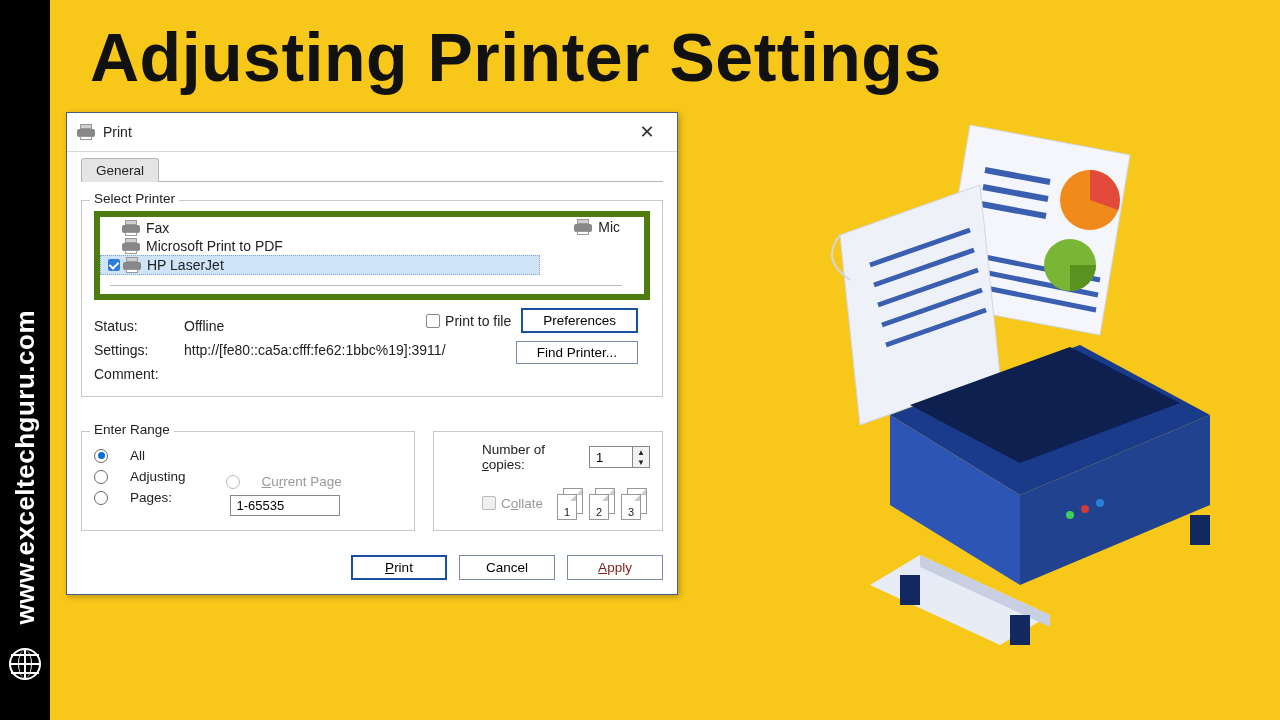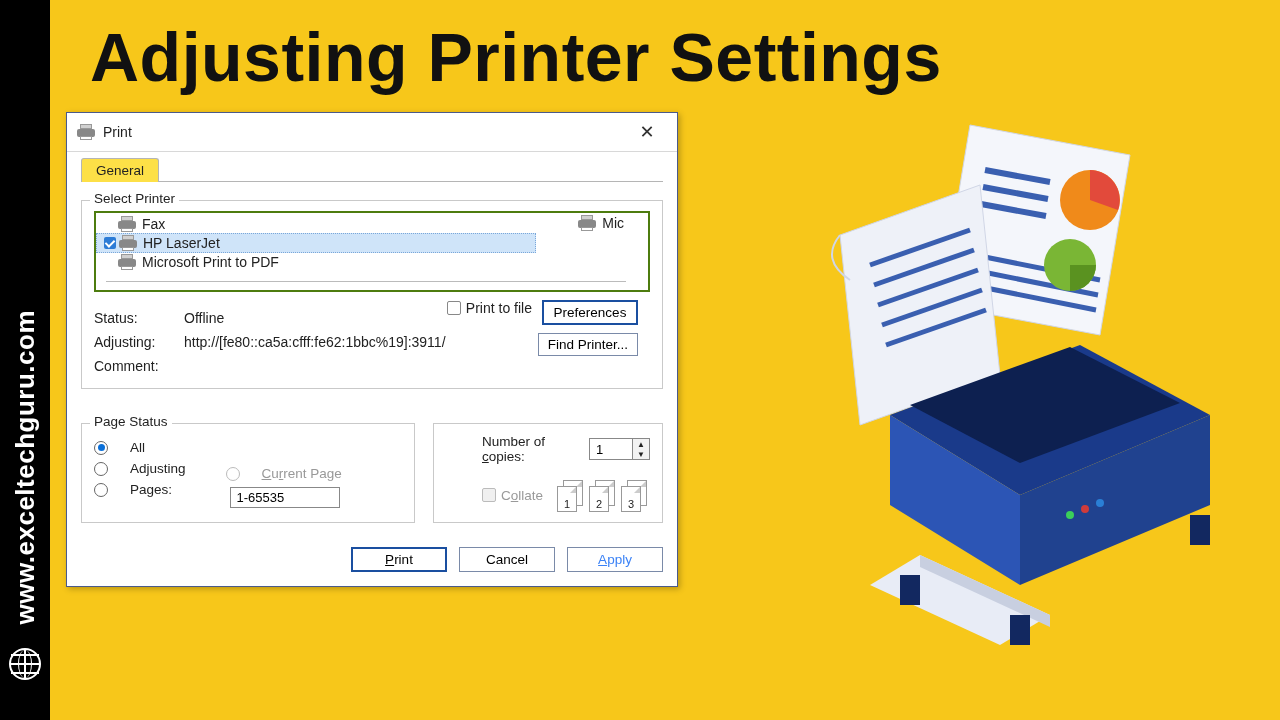--- a/index.html
+++ b/index.html
@@ -109,41 +109,41 @@
 .dialog-body { padding: 0 14px 12px 14px; }
 .tabstrip {
   display: flex;
   border-bottom: 1px solid #b5b5b5;
   margin-top: 6px;
 }
 .tab {
   padding: 4px 14px;
   border: 1px solid #b5b5b5;
   border-bottom: none;
-  background: #fde047;
+  background: #e5e5e5;
   margin-bottom: -1px;
   font-size: 13.5px;
   cursor: pointer;
   border-radius: 3px 3px 0 0;
 }
 .groupbox {
   border: 1px solid #c9c9c9;
   margin-top: 18px;
   padding: 10px 12px 12px 12px;
   position: relative;
 }
 .groupbox-legend {
   position: absolute;
   top: -10px; left: 8px;
   background: #fff;
   padding: 0 4px;
   font-size: 13.5px;
 }
 .printer-list {
-  border: 2px solid #4d7c0f;
+  border: 6px solid #4d7c0f;
   background: #fff;
   padding: 2px 12px 8px 0;
 }
 .printer-row {
   display: flex;
   align-items: center;
   gap: 6px;
   padding: 1px 8px;
   font-size: 14px;
   position: relative;
@@ -181,43 +181,43 @@
   margin: 10px 10px 0 10px;
 }
 .info-row { display: flex; margin-top: 8px; font-size: 14px; align-items: center; }
 .info-label { width: 90px; }
 .info-value { flex: 1; }
 .info-right {
   position: absolute;
   right: 12px; top: 8px;
   display: flex; flex-direction: column; gap: 8px; align-items: flex-end;
 }
-.info-right-row1 { display: flex; gap: 10px; align-items: flex-start; }
+.info-right-row1 { display: flex; gap: 10px; align-items: center; }
 .checkbox {
   display: inline-flex; align-items: center; gap: 5px; cursor: pointer;
 }
 .checkbox-box {
   width: 14px; height: 14px;
   border: 1px solid #888; border-radius: 2px;
   background: #fff;
 }
 .checkbox-box.disabled { background: #f0f0f0; border-color: #bbb; }
 .win-button {
   border: 1px solid #7a8aa8;
   background: #fff;
-  padding: 3px 9px;
+  padding: 3px 20px;
   font-size: 13.5px;
   min-width: 96px;
   cursor: pointer;
   text-align: center;
 }
 .win-button.default {
   border: 2px solid #1a4fa0;
 }
-.win-button.disabled { color: #3b82f6; cursor: default; }
+.win-button.disabled { color: #7f1d1d; cursor: default; }
 .info-area { position: relative; padding: 10px 0 2px 0; }
 .lower-row { display: flex; gap: 18px; margin-top: 16px; }
 .page-range-group { flex: 1; }
 .copies-group { width: 230px; padding-left: 48px; }
 .radio-row { display: flex; align-items: center; gap: 22px; margin-top: 6px; cursor: pointer; font-size: 13.5px; }
 .radio {
   width: 14px; height: 14px; border: 1px solid #666; border-radius: 50%; background: #fff;
   display: inline-flex; align-items: center; justify-content: center;
 }
 .radio.checked::after {
@@ -321,47 +321,47 @@
           <span>Fax</span>
         </div>
         <div class="mic-item">
           <span class="printer-icon">
             <span class="ptop"></span>
               <span class="pbody"></span>
               <span class="ptray"></span>
           </span>
           <span>Mic</span>
         </div>
+        <div class="printer-row">
+          <span class="printer-icon" style="margin-left:14px;">
+            <span class="ptop"></span>
+              <span class="pbody"></span>
+              <span class="ptray"></span>
+          </span>
+          <span>Microsoft Print to PDF</span>
+        </div>
         <div class="printer-row selected" style="width:440px;">
           <span class="check-overlay"></span>
           <span class="printer-icon" style="margin-left:14px;">
             <span class="ptop"></span>
               <span class="pbody"></span>
               <span class="ptray"></span>
           </span>
           <span>HP LaserJet</span>
         </div>
-        <div class="printer-row">
-          <span class="printer-icon" style="margin-left:14px;">
-            <span class="ptop"></span>
-              <span class="pbody"></span>
-              <span class="ptray"></span>
-          </span>
-          <span>Microsoft Print to PDF</span>
-        </div>
         <hr class="list-hr">
       </div>
 
       <div class="info-area">
         <div class="info-row">
           <span class="info-label">Status:</span>
           <span class="info-value">Offline</span>
         </div>
         <div class="info-row">
-          <span class="info-label">Adjusting:</span>
+          <span class="info-label">Settings:</span>
           <span class="info-value">http://[fe80::ca5a:cfff:fe62:1bbc%19]:3911/</span>
         </div>
         <div class="info-row">
           <span class="info-label">Comment:</span>
           <span class="info-value"></span>
         </div>
         <div class="info-right">
           <div class="info-right-row1">
             <label class="checkbox">
               <span class="checkbox-box"></span>
@@ -369,21 +369,21 @@
             </label>
             <button class="win-button default">Preferences</button>
           </div>
           <button class="win-button">Find Printer...</button>
         </div>
       </div>
     </div>
 
     <div class="lower-row">
       <div class="groupbox page-range-group">
-        <span class="groupbox-legend">Page Status</span>
+        <span class="groupbox-legend">Enter Range</span>
         <div style="display:flex; gap:40px;">
           <div>
             <div class="radio-row">
               <span class="radio checked"></span>
               <span>All</span>
             </div>
             <div class="radio-row">
               <span class="radio"></span>
               <span>Adjusting</span>
             </div>

